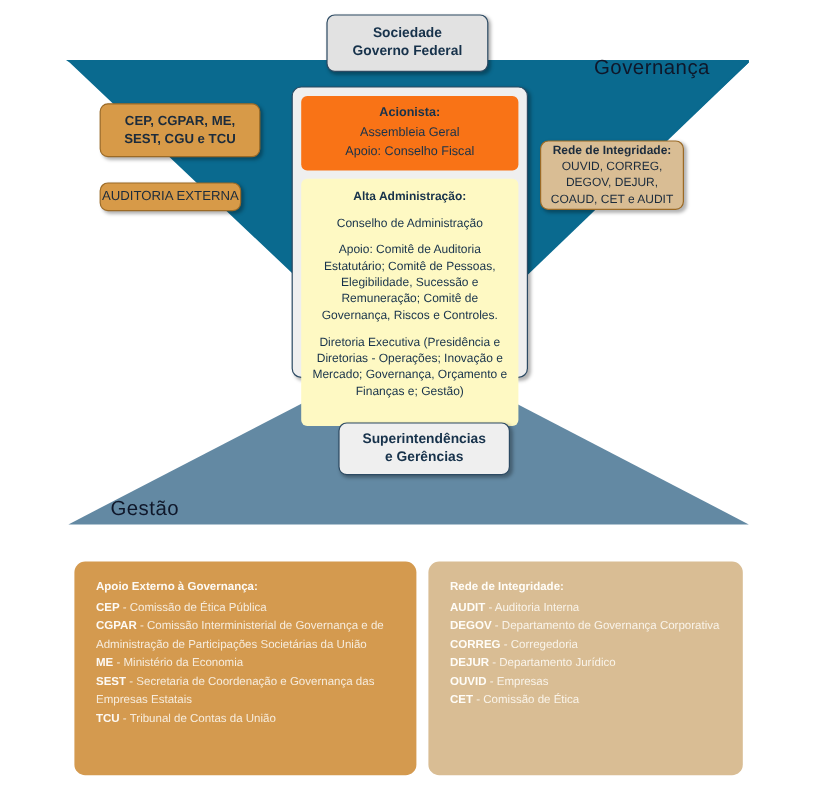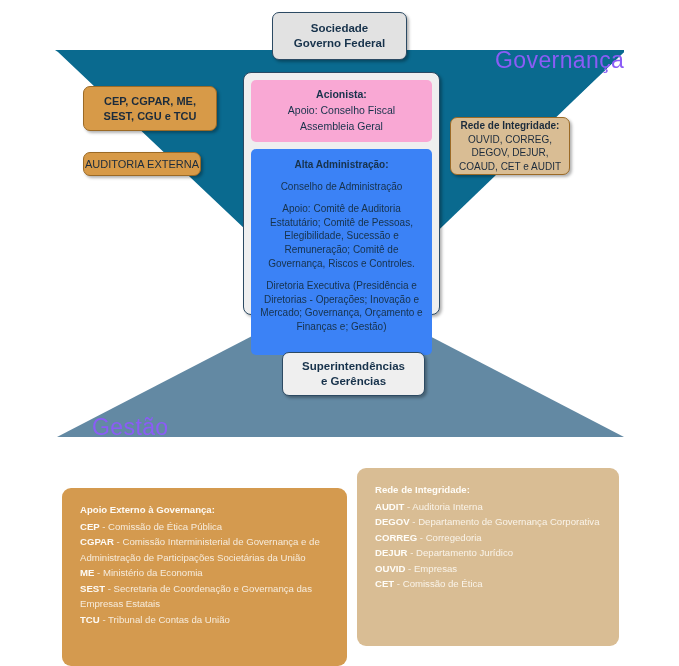--- a/index.html
+++ b/index.html
@@ -86,34 +86,34 @@
     border: 1.5px solid #2c4a63;
     border-radius: 8px;
     box-shadow: 2px 2px 3px rgba(0,0,0,0.30);
     padding: 7px;
   }
 
   #acionista-box {
     position: relative;
     left: 0; top: 0;
     width: 100%;
-    background: #f9a8d4;
+    background: #f97316;
     border-radius: 5px;
     padding: 7px 6px 8px 6px;
     text-align: center;
     color: #17324b;
     font-size: 10.5px;
     line-height: 1.5;
   }
 
   #alta-admin-box {
     position: relative;
     margin-top: 7px;
     width: 100%;
-    background: #3b82f6;
+    background: #fef9c3;
     border-radius: 5px;
     padding: 9px 7px 9px 7px;
     text-align: center;
     color: #17324b;
     font-size: 10px;
     line-height: 1.38;
   }
   #alta-admin-box p { margin: 0 0 8px 0; }
   #alta-admin-box p:last-child { margin-bottom: 12px; text-align: center; }
 
@@ -140,41 +140,40 @@
   #superintendencias-box {
     left: 282px; top: 352px;
     width: 143px; height: 44px;
     font-size: 11.5px;
     font-weight: bold;
   }
 
   
   .banner-label {
     position: absolute;
-    color: #8b5cf6;
-    font-size: 23px;
+    color: #0f172a;
+    font-size: 17px;
     letter-spacing: 0.4px;
   }
   #governanca-label { left: 495px; top: 47px; }
   #gestao-label { left: 92px; top: 414px; }
 
   
   .legend-card {
     position: absolute;
     border-radius: 9px;
     padding: 14px 16px 14px 18px;
     font-size: 9.6px;
     line-height: 1.62;
   }
   #legend-left {
     left: 62px; top: 468px;
     width: 285px; height: 178px;
     background: #d49a4f;
     color: #fdfaf5;
-    margin-top: 20px;
   }
   #legend-right {
     left: 357px; top: 468px;
     width: 262px; height: 178px;
     background: #d9bd94;
     color: #fffdf8;
   }
   .legend-title {
     font-weight: bold;
     display: block;
@@ -204,22 +203,22 @@
 
   <div class="box box-grey" id="societade-box">
     <span>Sociedade</span>
     <span>Governo Federal</span>
   </div>
 
   <div id="governanca-inner-panel">
 
     <div id="acionista-box">
       <div class="strong">Acionista:</div>
+      <div>Assembleia Geral</div>
       <div>Apoio: Conselho Fiscal</div>
-      <div>Assembleia Geral</div>
     </div>
 
     <div id="alta-admin-box">
       <p class="strong">Alta Administração:</p>
       <p>Conselho de Administração</p>
       <p>Apoio: Comitê de Auditoria Estatutário; Comitê de Pessoas, Elegibilidade, Sucessão e Remuneração; Comitê de Governança, Riscos e Controles.</p>
       <p>Diretoria Executiva (Presidência e Diretorias - Operações; Inovação e Mercado; Governança, Orçamento e Finanças e; Gestão)</p>
     </div>
   </div>
 

